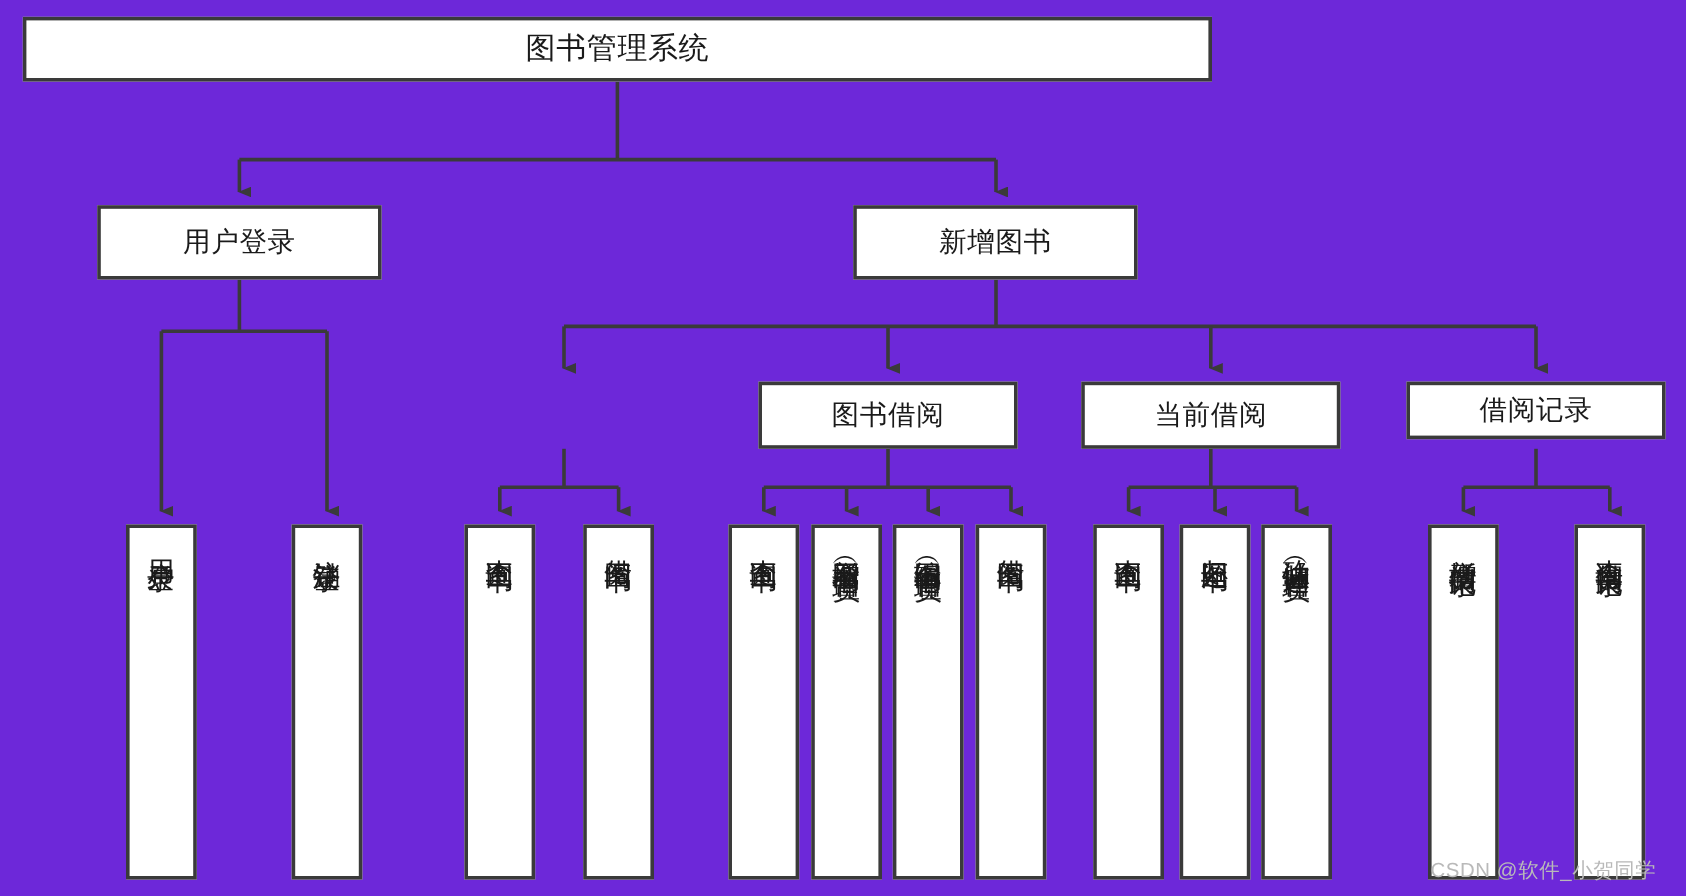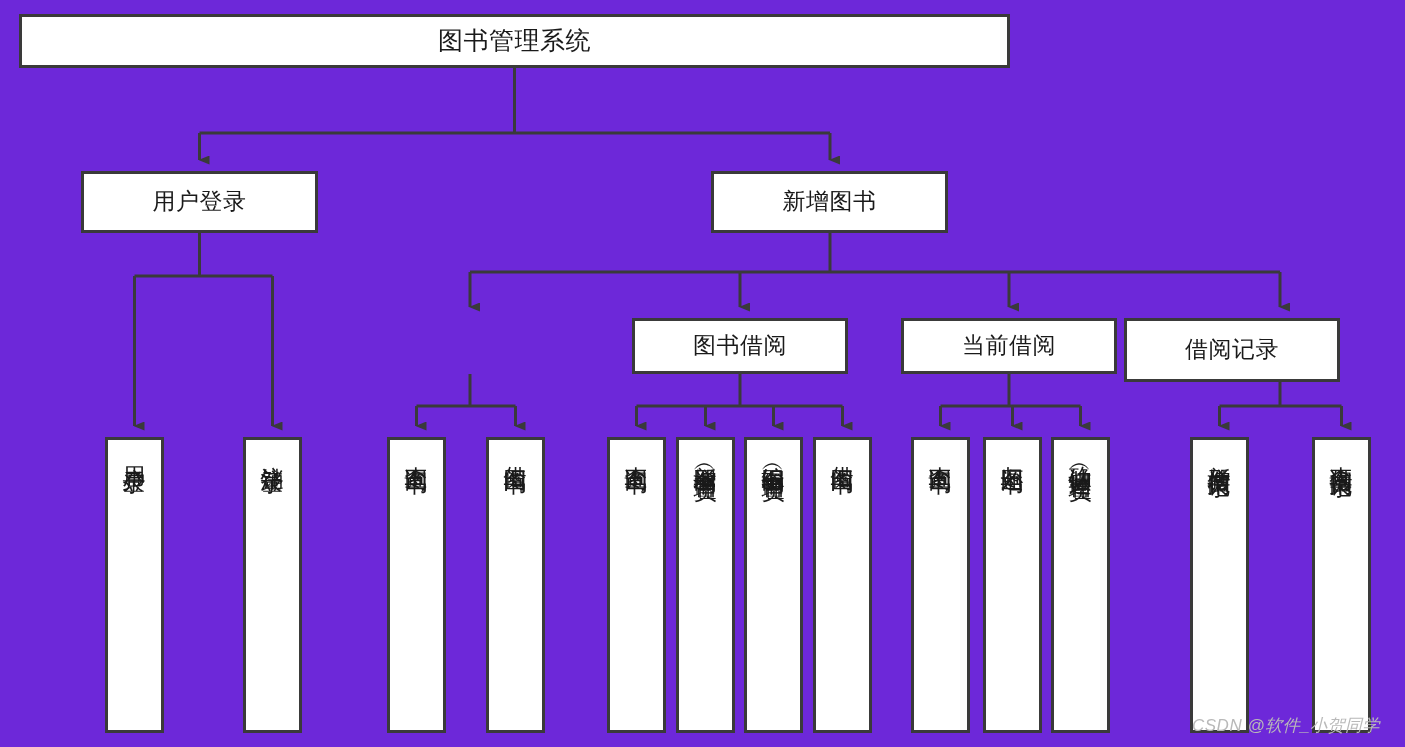--- a/index.html
+++ b/index.html
@@ -60,21 +60,20 @@
     line-height: 1.05;
     letter-spacing: 2px;
     white-space: nowrap;
   }
   .watermark {
     position: absolute;
     font-size: 17px;
     color: #b9b9b9;
     white-space: nowrap;
     letter-spacing: 0.5px;
-    font-style: italic;
   }
 </style>
 </head>
 <body>
 
 <div id="canvas">
 
   <svg class="wires" viewBox="0 0 1405 747">
     <defs>
       <marker id="arrow" markerWidth="9" markerHeight="11" refX="4.5" refY="10" orient="auto" markerUnits="userSpaceOnUse">
@@ -135,21 +134,21 @@
   <div class="node horiz" style="left:711px; top:171px; width:237px; height:62px;">
     <span class="label">新增图书</span>
   </div>
 
   <div class="node horiz" style="left:901px; top:318px; width:216px; height:56px;">
     <span class="label">当前借阅</span>
   </div>
   <div class="node horiz" style="left:632px; top:318px; width:216px; height:56px;">
     <span class="label">图书借阅</span>
   </div>
-  <div class="node horiz" style="left:1124px; top:318px; width:216px; height:64px;">
+  <div class="node horiz" style="left:1172px; top:318px; width:216px; height:48px;">
     <span class="label">借阅记录</span>
   </div>
 
   <div class="node vert" style="left:105px; top:437px; width:59px; height:296px;">
     <span class="label">用户登录</span>
   </div>
   <div class="node vert" style="left:243px; top:437px; width:59px; height:296px;">
     <span class="label">注销登录</span>
   </div>
   <div class="node vert" style="left:387px; top:437px; width:59px; height:296px;">

